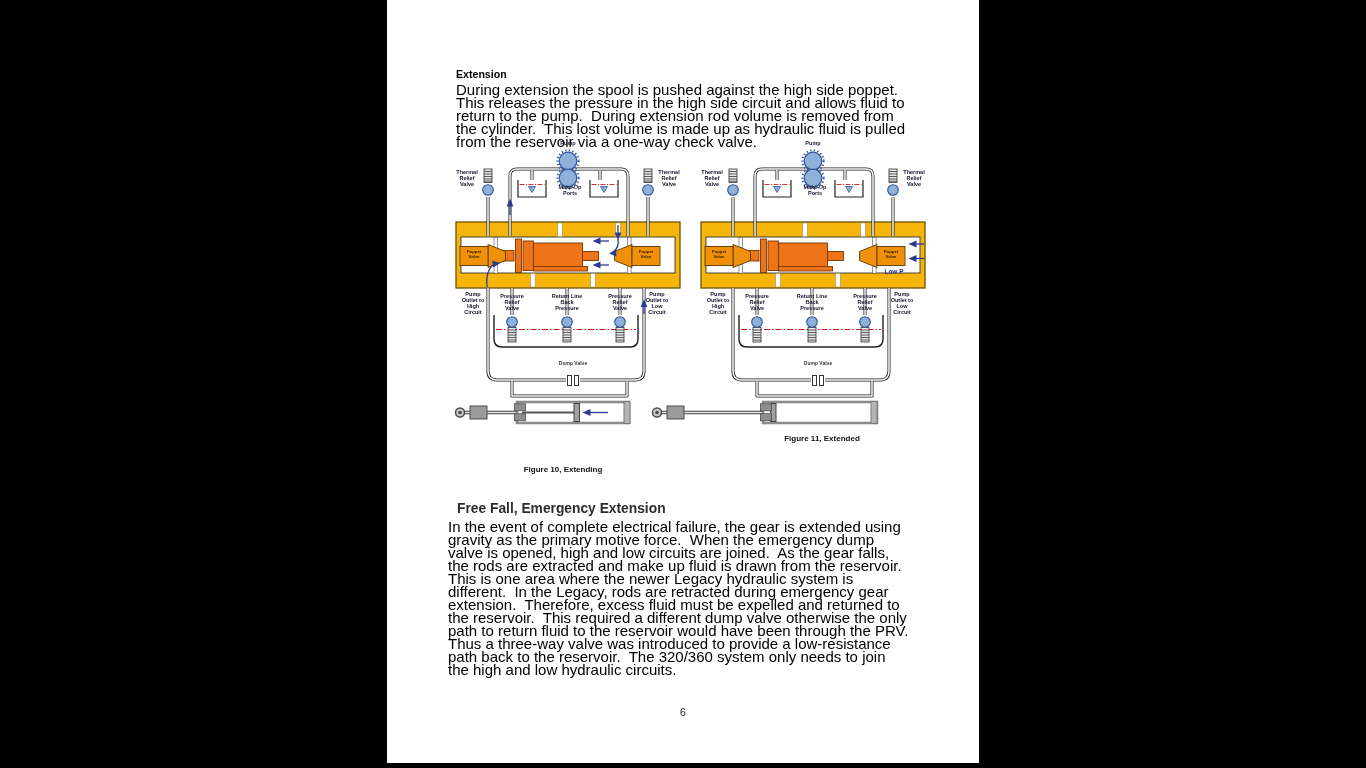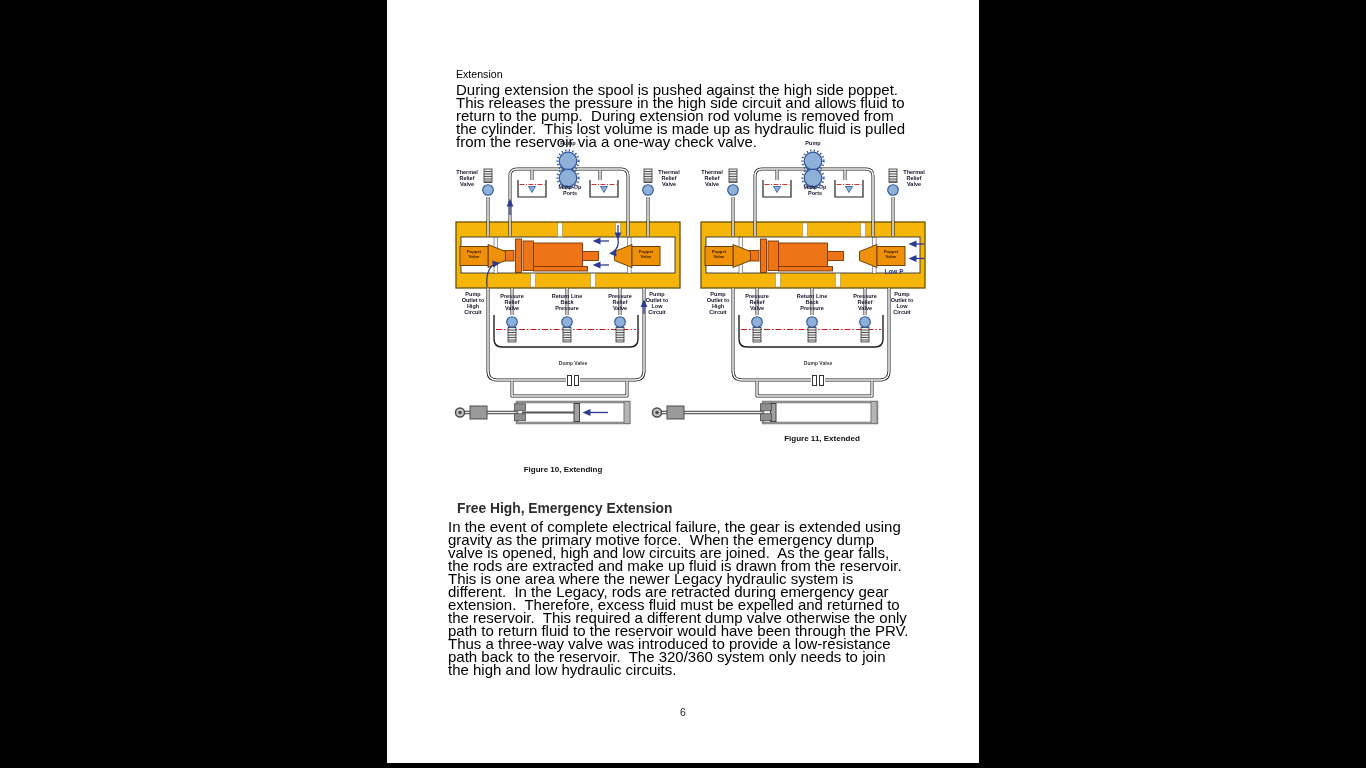--- a/index.html
+++ b/index.html
@@ -1,19 +1,19 @@
 <!DOCTYPE html>
 <html><head>
 <meta charset="utf-8">
 <style>
   html,body{margin:0;padding:0}
   body{width:1366px;height:768px;background:#000;position:relative;overflow:hidden;
        font-family:"Liberation Sans",sans-serif;}
   .page{position:absolute;left:387px;top:0;width:592px;height:763px;background:#fff;}
-  .h1{position:absolute;left:69px;top:68px;font-size:10.6px;font-weight:normal;color:#000;}
+  .h1{position:absolute;left:69px;top:68px;font-size:10.6px;font-weight:bold;color:#000;}
   .para{position:absolute;font-size:15px;line-height:13px;color:#000;white-space:pre-wrap;}
   .para1{left:69px;top:83px;width:460px;}
   .h2{position:absolute;left:70px;top:501px;font-size:13.8px;font-weight:600;color:#2e2b2b;}
   .para2{left:61px;top:520px;width:461px;}
   .pagenum{position:absolute;left:0;top:706px;width:592px;text-align:center;font-size:10.5px;color:#222;}
   .figs{position:absolute;left:61px;top:140px;width:490px;height:312px;}
   .figs svg{position:absolute;left:0;top:0;}
   .lbl{position:absolute;font-size:5.5px;font-weight:bold;color:#15152e;text-align:center;line-height:1.12;}
   .plbl{position:absolute;font-size:4.3px;font-weight:bold;color:#3a2000;text-align:center;line-height:1.15;}
   .lowp{position:absolute;font-size:6.5px;font-weight:bold;color:#2B3A92;text-align:center;}
@@ -204,17 +204,17 @@
     <div class="lbl" style="left:294px;top:153px;width:30px;">Pressure Relief Valve</div>
     <div class="lbl" style="left:346px;top:153px;width:36px;">Return Line Back Pressure</div>
     <div class="lbl" style="left:402px;top:153px;width:30px;">Pressure Relief Valve</div>
     <div class="lbl" style="left:440px;top:151px;width:28px;">Pump Outlet to Low Circuit</div>
     <div class="lbl dmp" style="left:355px;top:221px;width:30px;">Dump Valve</div>
 
     <div class="cap" style="left:45px;margin-top:31px;">Figure 10, Extending</div>
     <div class="cap" style="left:304px;">Figure 11, Extended</div>
   </div>
 
-  <div class="h2">Free High, Emergency Extension</div>
+  <div class="h2">Free Fall, Emergency Extension</div>
   <div class="para para2">In the event of complete electrical failure, the gear is extended using gravity as the primary motive force.  When the emergency dump valve is opened, high and low circuits are joined.  As the gear falls, the rods are extracted and make up fluid is drawn from the reservoir.  This is one area where the newer Legacy hydraulic system is different.  In the Legacy, rods are retracted during emergency gear extension.  Therefore, excess fluid must be expelled and returned to the reservoir.  This required a different dump valve otherwise the only path to return fluid to the reservoir would have been through the PRV.  Thus a three-way valve was introduced to provide a low-resistance path back to the reservoir.  The 320/360 system only needs to join the high and low hydraulic circuits.</div>
 
   <div class="pagenum">6</div>
 </div>
 
 </body></html>

